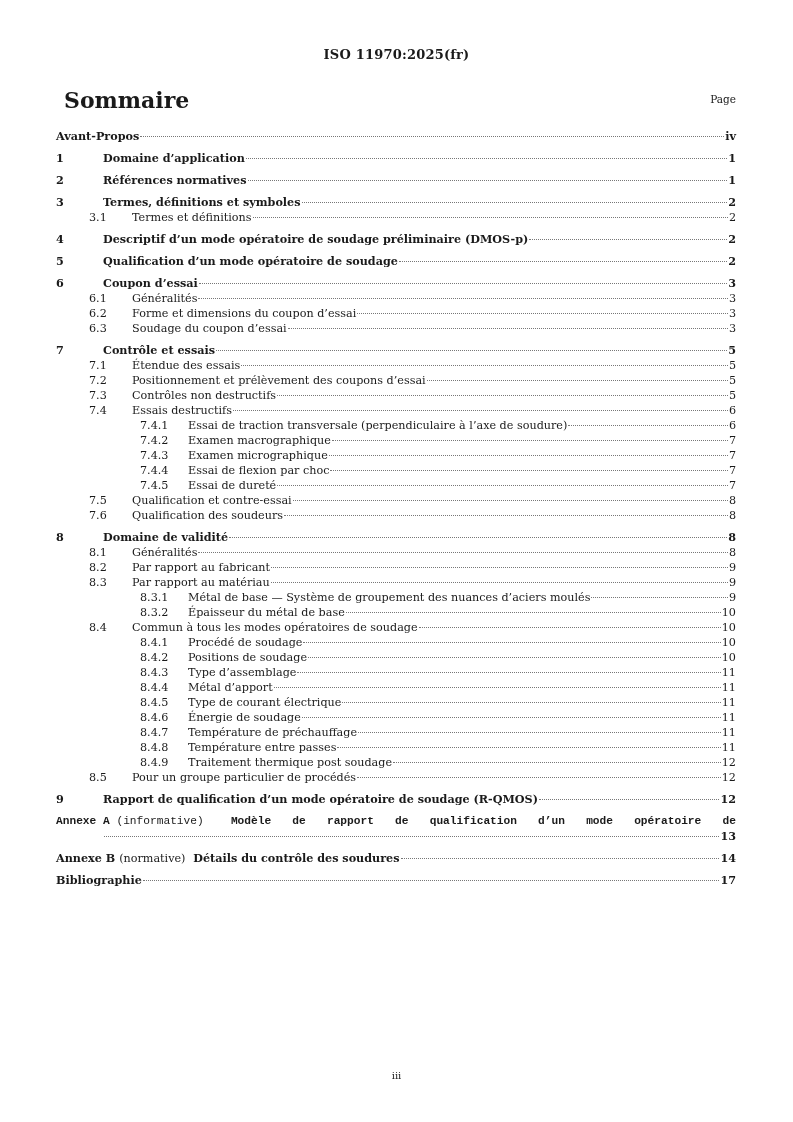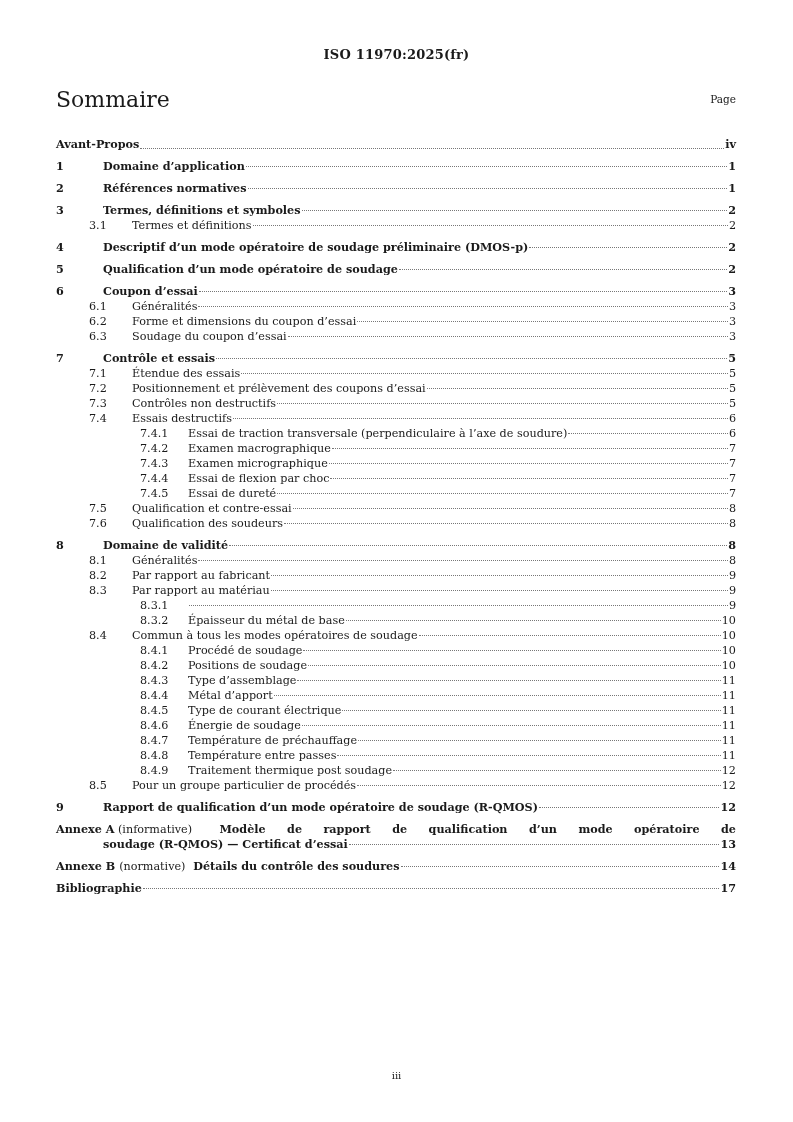--- a/index.html
+++ b/index.html
@@ -1,35 +1,35 @@
 <!DOCTYPE html>
 <html><head>
 <meta charset="utf-8">
 <style>
   html, body { margin:0; padding:0; background:#ffffff; }
   body { width:793px; height:1122px; position:relative; overflow:hidden;
          font-family:"DejaVu Serif","Liberation Serif",serif; color:#1a1a1a; }
   .doc-header { position:absolute; top:47px; left:0; width:793px; text-align:center;
                 font-weight:bold; font-size:13px; letter-spacing:0.2px; }
-  .title { position:absolute; top:87px; left:56px; font-size:22px; font-weight:normal; }
+  .title { position:absolute; top:87px; left:64px; font-size:22px; font-weight:bold; }
   .page-label { position:absolute; top:93px; right:57px; font-size:10.5px; }
   .toc { position:absolute; top:126px; left:56px; width:680px; }
   .row { position:relative; display:flex; align-items:baseline; height:15px; line-height:15px; font-size:11.2px; }
   .row.l1 { font-weight:bold; margin-top:7px; }
-  .row.l1.first { margin-top:11px;align-items:flex-end; }
+  .row.l1.first { margin-top:3px; }
   .row.l2, .row.l3 { font-weight:normal; }
   .num { flex:none; }
   .l1 .num { width:47px; }
   .l2 .num { margin-left:33px; width:43px; }
   .l3 .num { margin-left:84px; width:48px; }
   .txt { flex:none; white-space:nowrap; }
   .dots { flex:1 1 auto; border-bottom:1px dotted #777; height:0; margin:0 1px; transform:translateY(-3px); min-width:8px; }
   .pg { flex:none; text-align:right; }
   .annex-row { position:relative; font-size:11.2px; line-height:15px; margin-top:7px; }
-  .annex-row .line1 { text-align:justify; text-align-last:justify; white-space:nowrap; display:flex; justify-content:space-between; }
+  .annex-row .line1 { text-align:justify; text-align-last:justify; white-space:nowrap; display:flex; justify-content:space-between;font-family:Liberation Mono, monospace; }
   .annex-row .line2 { display:flex; align-items:baseline; padding-left:47px; font-weight:bold; }
   .b { font-weight:bold; }
   .n { font-weight:normal; }
   .footer { position:absolute; top:1067px; left:0; width:793px; text-align:center; font-size:9.5px; }
   .footer .pno { margin-top:3px; font-size:10px;text-align:center; }
 </style>
 </head>
 <body>
 
 <div class="doc-header">ISO 11970:2025(fr)</div>
@@ -194,20 +194,21 @@
         <span class="pg">9</span>
       </div>
       <div class="row l2">
         <span class="num">8.3</span>
         <span class="txt">Par rapport au matériau</span>
         <span class="dots"></span>
         <span class="pg">9</span>
       </div>
       <div class="row l3">
         <span class="num">8.3.1</span>
+        <span class="txt">Métal de base — Système de groupement des nuances d’aciers moulés</span>
         <span class="dots"></span>
         <span class="pg">9</span>
       </div>
       <div class="row l3">
         <span class="num">8.3.2</span>
         <span class="txt">Épaisseur du métal de base</span>
         <span class="dots"></span>
         <span class="pg">10</span>
       </div>
       <div class="row l2">
@@ -291,21 +292,20 @@
         <span class="b">de</span>
         <span class="b">rapport</span>
         <span class="b">de</span>
         <span class="b">qualification</span>
         <span class="b">d’un</span>
         <span class="b">mode</span>
         <span class="b">opératoire</span>
         <span class="b">de</span>
       </div>
     <div class="line2">
-      <span class="txt">soudage (R-QMOS) — Certificat d’essai</span>
       <span class="dots"></span>
       <span class="pg">13</span>
     </div>
   </div>
 
   <div class="row l1">
     <span class="txt"><span class="b">Annexe B</span> <span class="n">(normative)</span>&nbsp; <span class="b">Détails du contrôle des soudures</span></span>
     <span class="dots"></span>
     <span class="pg">14</span>
   </div>

